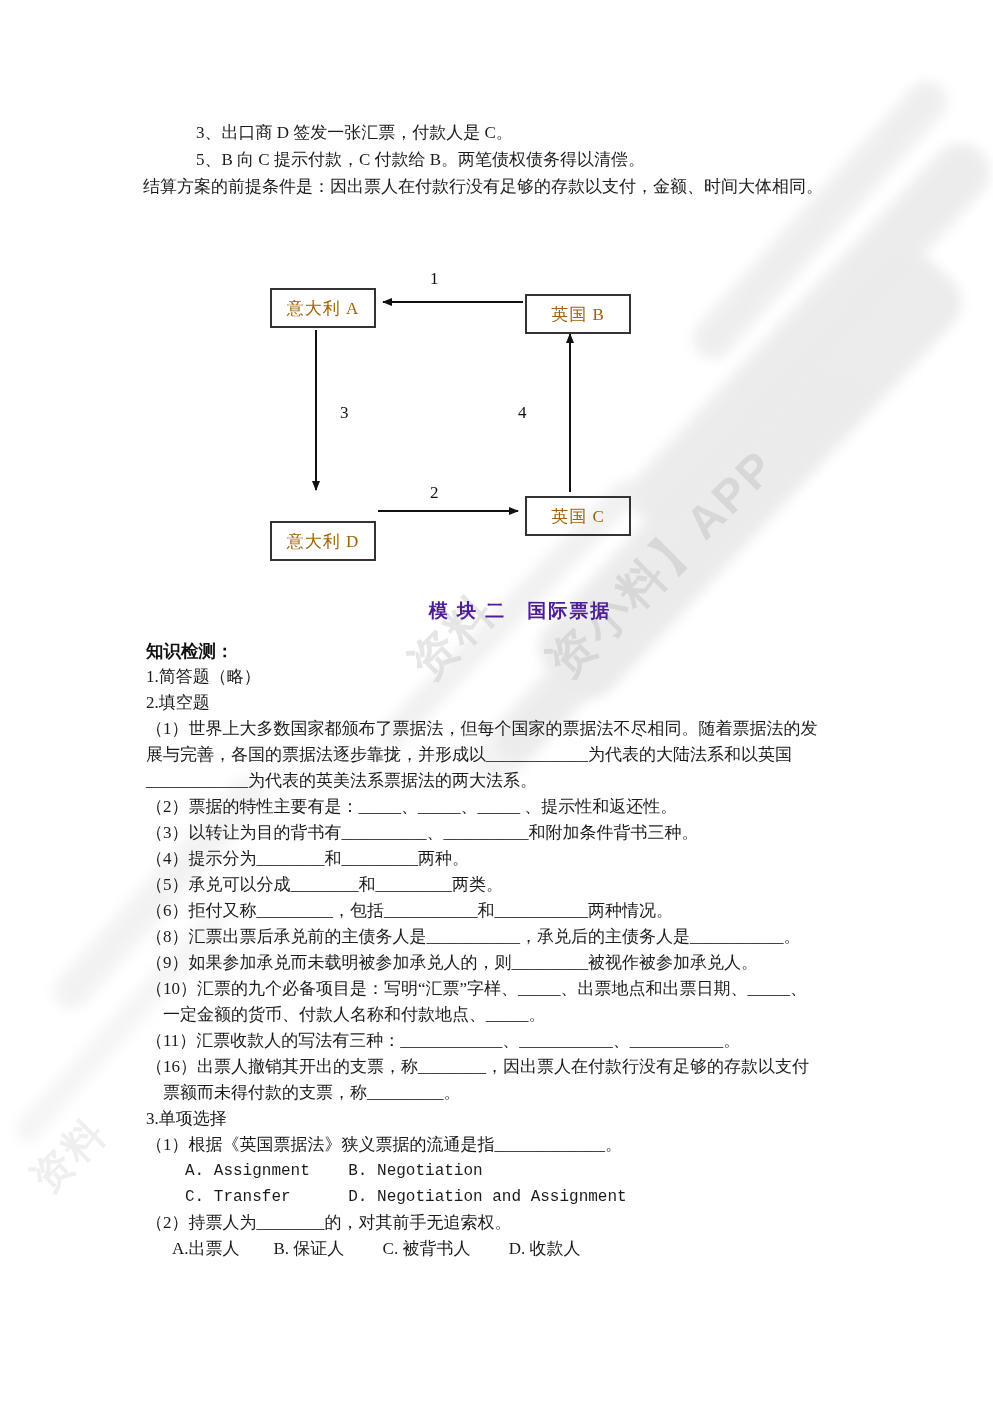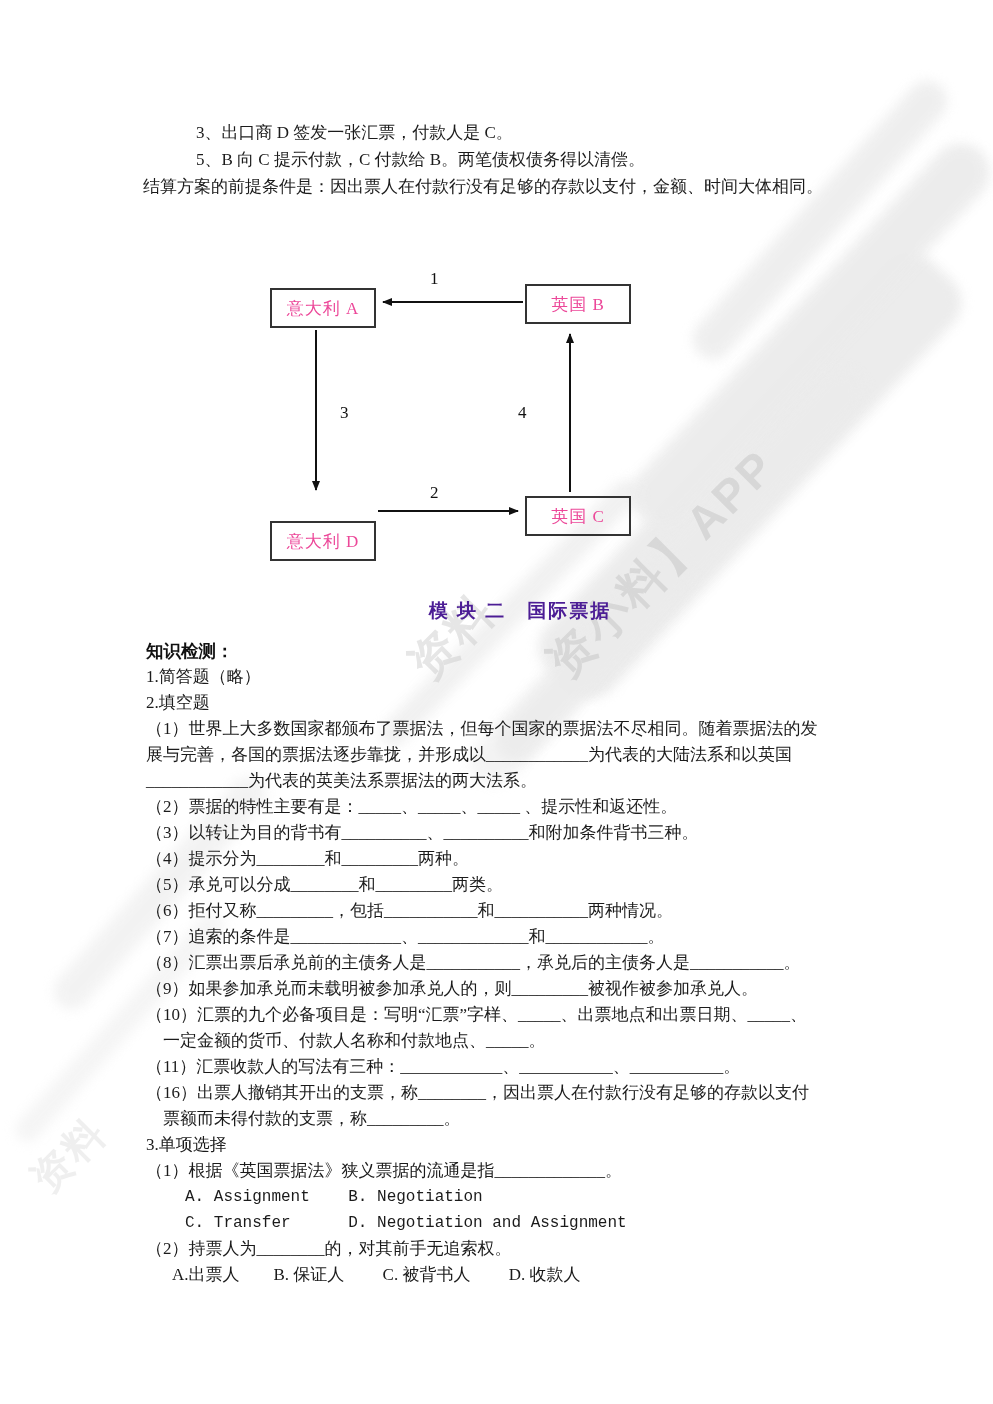--- a/index.html
+++ b/index.html
@@ -46,24 +46,24 @@
     margin:12px 0 0 0; font-family:"Liberation Sans","DejaVu Sans",sans-serif;
     font-weight:bold; font-size:17.5px; line-height:26px; color:#111;
   }
 
   
   #diagram { left:240px; top:262px; width:430px; height:290px; }
   #diagram svg { position:absolute; left:0; top:0; }
   .node {
     position:absolute; width:106px; height:40px; box-sizing:border-box;
     border:2px solid #333; display:flex; align-items:center; justify-content:center;
-    font-size:17px; color:#ec4899; letter-spacing:1px;
+    font-size:17px; color:#a16207; letter-spacing:1px;
   }
   #node-italy-a { left:30px;  top:26px;  }
-  #node-uk-b    { left:285px; top:22px;  }
+  #node-uk-b    { left:285px; top:32px;  }
   #node-italy-d { left:30px;  top:234px;margin-top:25px; }
   #node-uk-c    { left:285px; top:234px; }
 </style>
 </head>
 <body>
 
 <div id="page">
 
   <div id="watermark">
     <div class="wm-streak" style="left:470px; top:430px; width:560px; height:90px; transform:rotate(-47deg); opacity:.95;"></div>
@@ -113,21 +113,20 @@
     <p class="ln">1.简答题（略）</p>
     <p class="ln">2.填空题</p>
     <p class="ln">（1）世界上大多数国家都颁布了票据法，但每个国家的票据法不尽相同。随着票据法的发</p>
     <p class="ln">展与完善，各国的票据法逐步靠拢，并形成以____________为代表的大陆法系和以英国</p>
     <p class="ln">____________为代表的英美法系票据法的两大法系。</p>
     <p class="ln">（2）票据的特性主要有是：_____、_____、_____ 、提示性和返还性。</p>
     <p class="ln">（3）以转让为目的背书有__________、__________和附加条件背书三种。</p>
     <p class="ln">（4）提示分为________和_________两种。</p>
     <p class="ln">（5）承兑可以分成________和_________两类。</p>
     <p class="ln">（6）拒付又称_________，包括___________和___________两种情况。</p>
-    <p class="ln">（7）追索的条件是_____________、_____________和____________。</p>
     <p class="ln">（8）汇票出票后承兑前的主债务人是___________，承兑后的主债务人是___________。</p>
     <p class="ln">（9）如果参加承兑而未载明被参加承兑人的，则_________被视作被参加承兑人。</p>
     <p class="ln">（10）汇票的九个必备项目是：写明“汇票”字样、_____、出票地点和出票日期、_____、</p>
     <p class="ln ind-cont">一定金额的货币、付款人名称和付款地点、_____。</p>
     <p class="ln">（11）汇票收款人的写法有三种：____________、___________、___________。</p>
     <p class="ln">（16）出票人撤销其开出的支票，称________，因出票人在付款行没有足够的存款以支付</p>
     <p class="ln ind-cont">票额而未得付款的支票，称_________。</p>
     <p class="ln">3.单项选择</p>
     <p class="ln">（1）根据《英国票据法》狭义票据的流通是指_____________。</p>
     <p class="ln mono ind-opt-en">A. Assignment    B. Negotiation</p>

